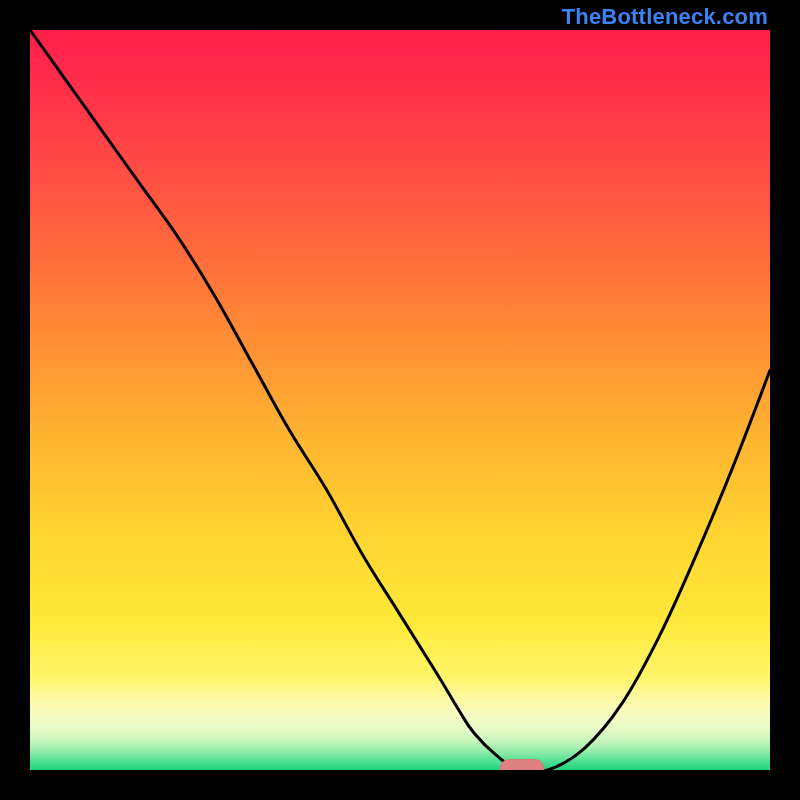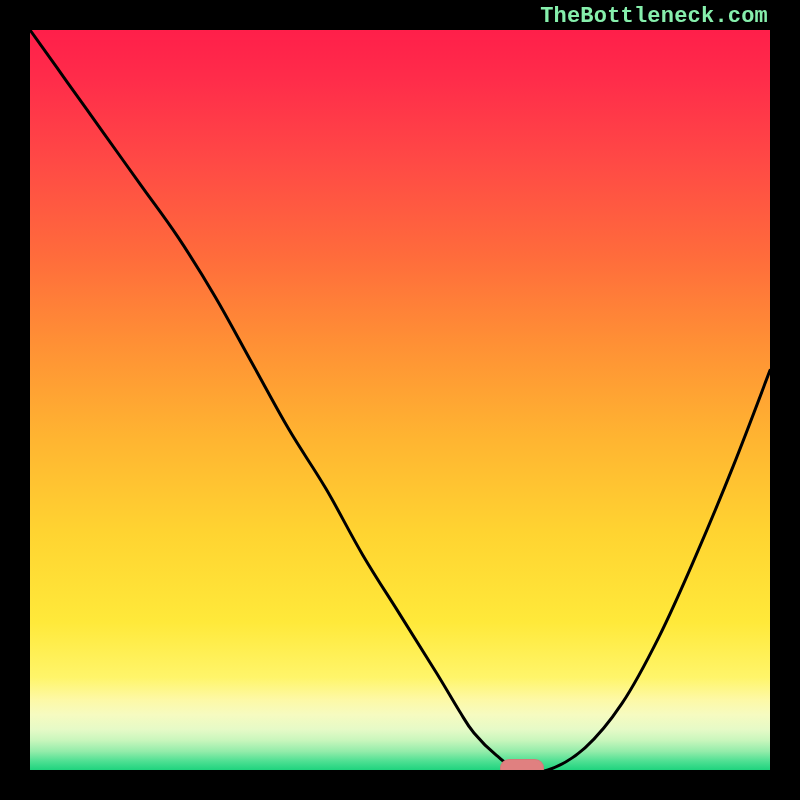--- a/index.html
+++ b/index.html
@@ -23,24 +23,24 @@
     left: 30px;
     top: 30px;
     width: 740px;
     height: 740px;
     overflow: hidden;
   }
   .watermark {
     position: absolute;
     top: 4px;
     right: 32px;
-    font-family: Liberation Mono, monospace;
+    font-family: Liberation Sans, sans-serif;
     font-size: 22px;
     font-weight: 600;
-    color: #86efac;
+    color: #3b82f6;
     letter-spacing: 0.2px;
   }
   svg {
     display: block;
   }
   .marker {
     position: absolute;
     width: 46px;
     height: 18px;
     border-radius: 10px;

